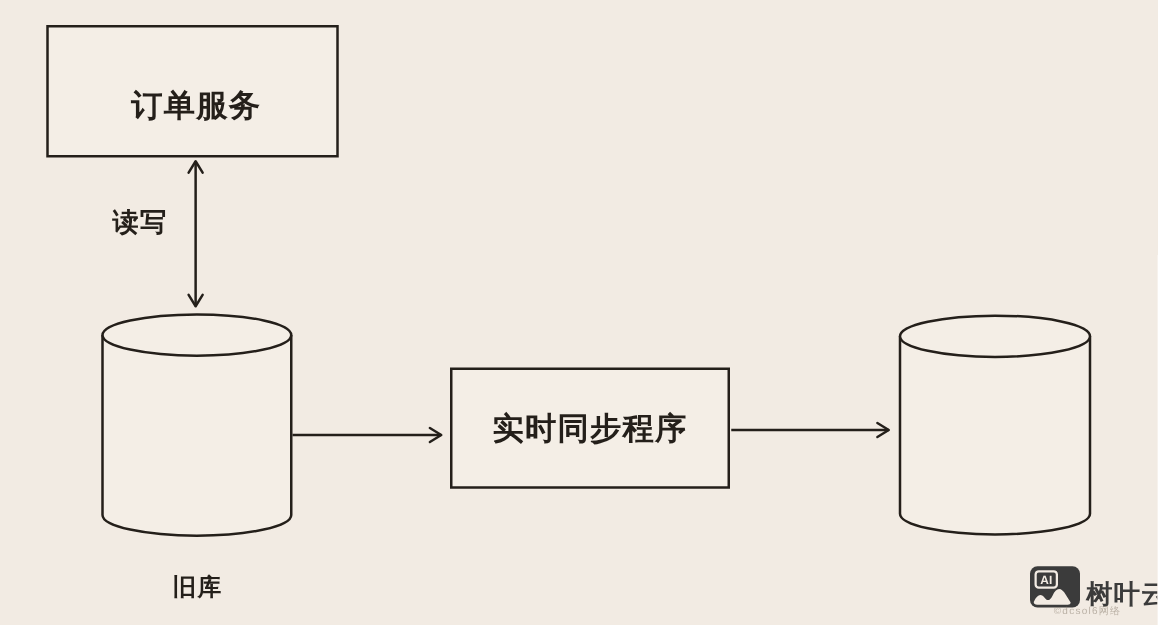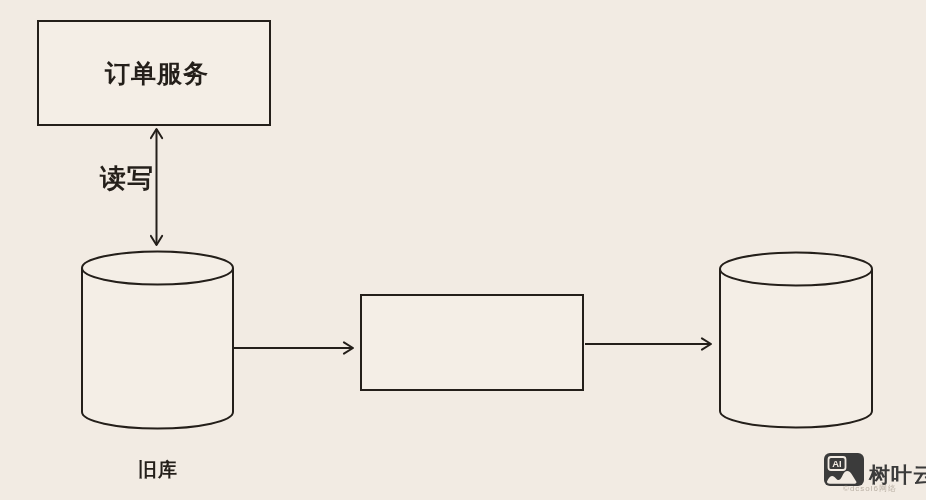--- a/index.html
+++ b/index.html
@@ -12,23 +12,23 @@
   }
   .shapes{position:absolute;left:0;top:0;}
   .node-label{
     position:absolute;
     display:flex;align-items:center;justify-content:center;
     color:#241f1a;
     font-weight:600;
     letter-spacing:1px;
     white-space:nowrap;
   }
-  .lbl-order{left:38px;top:21px;width:238px;height:104px;font-size:25px;}
+  .lbl-order{left:38px;top:32px;width:238px;height:104px;font-size:25px;}
   .lbl-sync{left:361px;top:295px;width:222px;height:95px;font-size:25px;}
-  .lbl-rw{left:84px;top:164px;width:56px;height:28px;font-size:26px;margin-left:15px;}
+  .lbl-rw{left:84px;top:164px;width:56px;height:28px;font-size:21px;}
   .lbl-old{left:108px;top:452px;width:100px;height:36px;font-size:19px;}
   .lbl-new{left:742px;top:452px;width:100px;height:36px;font-size:25px;}
   .watermark{position:absolute;left:823px;top:452px;width:103px;height:46px;}
   .wm-icon{position:absolute;left:0;top:0;}
   .wm-brand{
     position:absolute;left:46px;top:9px;
     font-size:21px;font-weight:700;color:#3b3b3b;letter-spacing:1px;
     white-space:nowrap;
   }
   .wm-sub{
@@ -68,20 +68,21 @@
     <g>
       <path d="M720,269 L720,411 A76,16.5 0 0 0 872,411 L872,269" fill="#f4eee6" stroke="#241f1a" stroke-width="2"></path>
       <ellipse cx="796" cy="269" rx="76" ry="16.5" fill="#f4eee6" stroke="#241f1a" stroke-width="2"></ellipse>
     </g>
   </svg>
 
   <div class="node-label lbl-order">订单服务</div>
 
   <div class="node-label lbl-rw">读写</div>
 
+  <div class="node-label lbl-sync">实时同步程序</div>
 
   <div class="node-label lbl-old">旧库</div>
 
 
   <div class="watermark">
     <svg class="wm-icon" width="42" height="36" viewBox="0 0 42 36">
       <rect x="1" y="1" width="40" height="33" rx="6" fill="#3b3b3b"></rect>
       <rect x="5.5" y="5" width="17" height="13" rx="2.5" fill="none" stroke="#f2ebe3" stroke-width="1.8"></rect>
       <text x="14" y="15" text-anchor="middle" font-size="9.5" font-weight="bold" fill="#f2ebe3" font-family="Liberation Sans, sans-serif">AI</text>
       <path d="M4,29.5 C7,23 10,22.5 13,26.5 C15,29 17,28.5 19,24.5 C22,17.5 26,17.5 29.5,23.5 L33.5,30 C33.5,31.2 32.5,31.8 31.2,31.8 L6.8,31.8 C5,31.8 4,30.8 4,29.8 Z" fill="#f2ebe3"></path>

